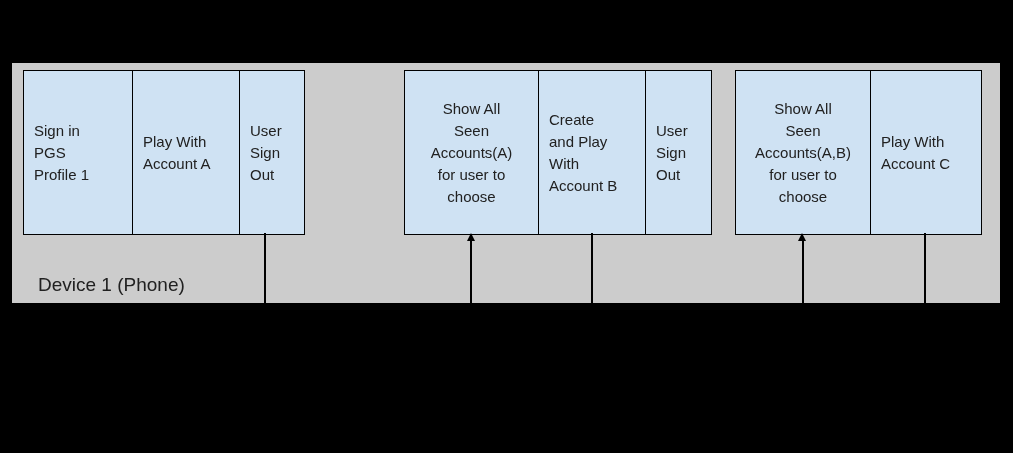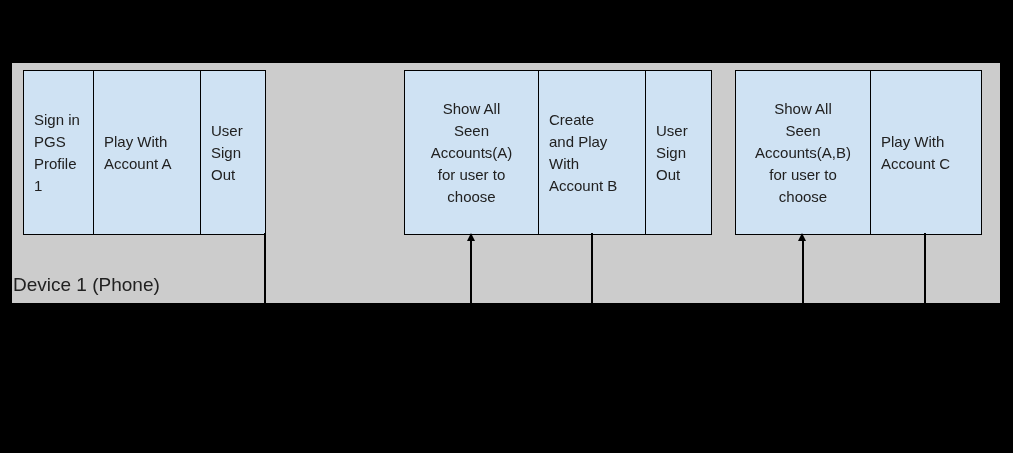--- a/index.html
+++ b/index.html
@@ -40,34 +40,34 @@
     position:absolute;width:2px;height:63px;top:177px;
     background:var(--connector,#000);
   }
   .arrow-head{
     position:absolute;top:170px;width:0;height:0;
     border-left:4.5px solid transparent;
     border-right:4.5px solid transparent;
     border-bottom:8px solid var(--connector,#000);
   }
   .lane-label{
-    position:absolute;left:1px;top:210px;
+    position:absolute;left:26px;top:210px;
     font-size:19px;line-height:24px;
     color:var(--text,#212121);
     white-space:nowrap;
   }
 </style>
 </head>
 <body>
 
 <div class="canvas">
   <div class="band">
 
     <div class="group" style="left:11px">
-      <div class="cell" style="width:70px">
+      <div class="cell" style="width:109px">
         <span class="cell-text">Sign in
 PGS
 Profile 1</span>
       </div>
       <div class="cell" style="width:107px">
         <span class="cell-text">Play With
 Account A</span>
       </div>
       <div class="cell" style="width:64px">
         <span class="cell-text">User

